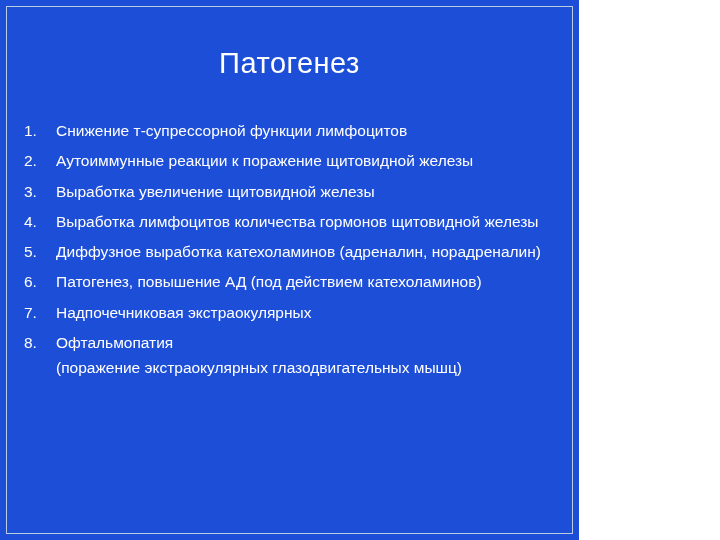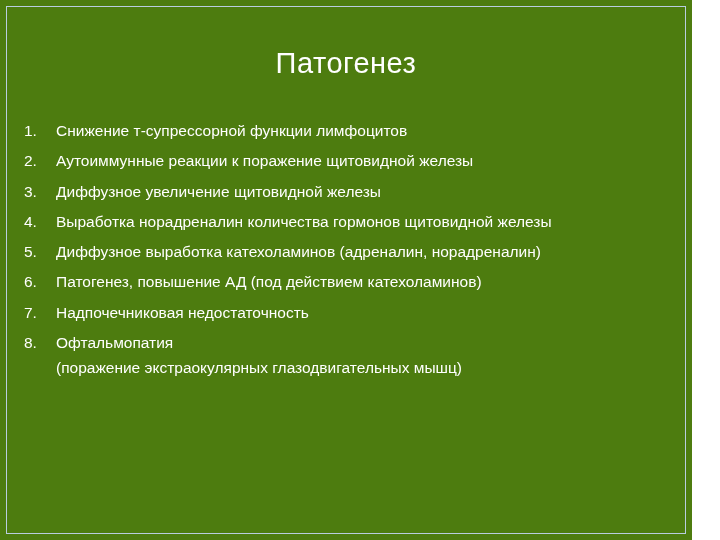--- a/index.html
+++ b/index.html
@@ -8,23 +8,23 @@
     background: #ffffff;
   }
   body {
     width: 720px;
     height: 540px;
     overflow: hidden;
     font-family: "Liberation Sans", sans-serif;
   }
   .slide {
     position: relative;
-    width: 692px;
+    width: 579px;
     height: 540px;
-    background: #4d7c0f;
+    background: #1d4ed8;
     box-sizing: border-box;
   }
   .slide-border {
     position: absolute;
     left: 6px;
     top: 6px;
     right: 6px;
     bottom: 6px;
     border: 1px solid #b9cde0;
     pointer-events: none;
@@ -86,37 +86,37 @@
       <li>
         <span class="num">1.</span>
         <span class="txt">Снижение т-супрессорной функции лимфоцитов</span>
       </li>
       <li>
         <span class="num">2.</span>
         <span class="txt">Аутоиммунные реакции к поражение щитовидной железы</span>
       </li>
       <li>
         <span class="num">3.</span>
-        <span class="txt">Диффузное увеличение щитовидной железы</span>
+        <span class="txt">Выработка увеличение щитовидной железы</span>
       </li>
       <li>
         <span class="num">4.</span>
-        <span class="txt">Выработка норадреналин количества гормонов щитовидной железы</span>
+        <span class="txt">Выработка лимфоцитов количества гормонов щитовидной железы</span>
       </li>
       <li>
         <span class="num">5.</span>
         <span class="txt">Диффузное выработка катехоламинов (адреналин, норадреналин)</span>
       </li>
       <li>
         <span class="num">6.</span>
         <span class="txt">Патогенез, повышение АД (под действием катехоламинов)</span>
       </li>
       <li>
         <span class="num">7.</span>
-        <span class="txt">Надпочечниковая недостаточность</span>
+        <span class="txt">Надпочечниковая экстраокулярных</span>
       </li>
       <li>
         <span class="num">8.</span>
         <span class="txt">Офтальмопатия
 (поражение экстраокулярных глазодвигательных мышц)</span>
       </li>
     </ol>
   </div>
 </div>
 

